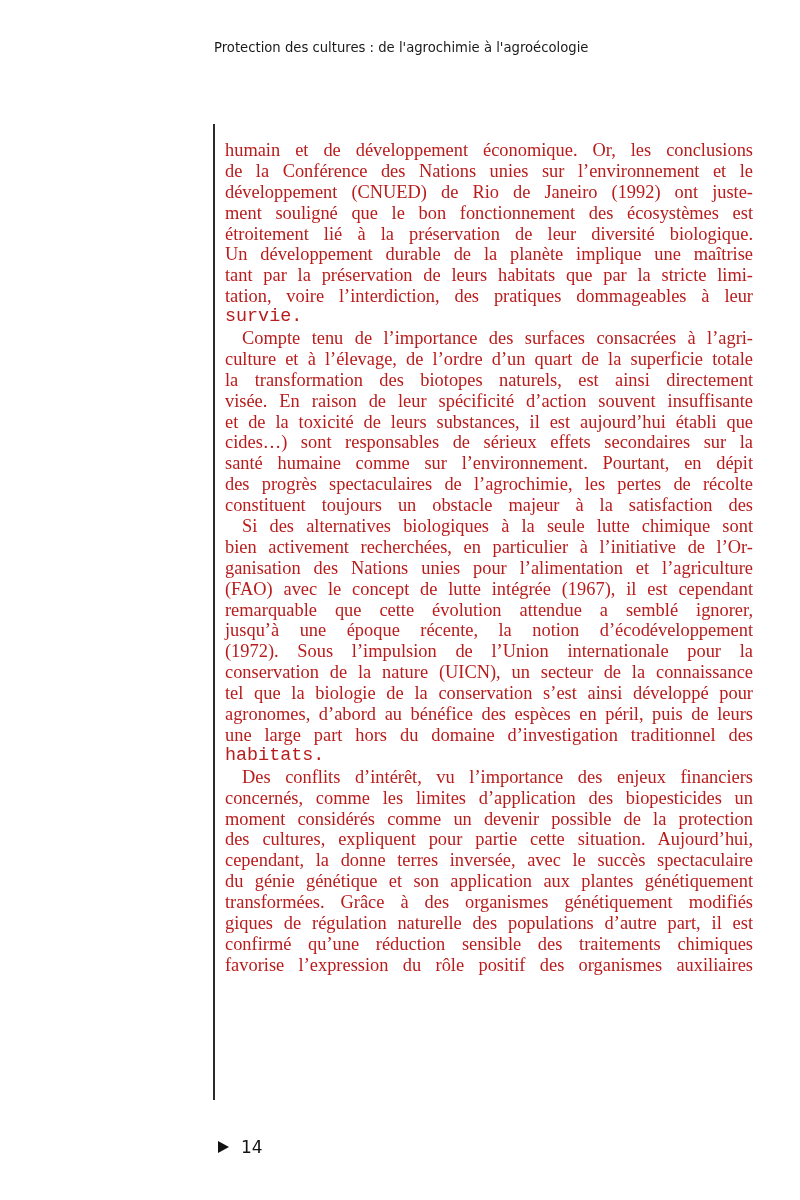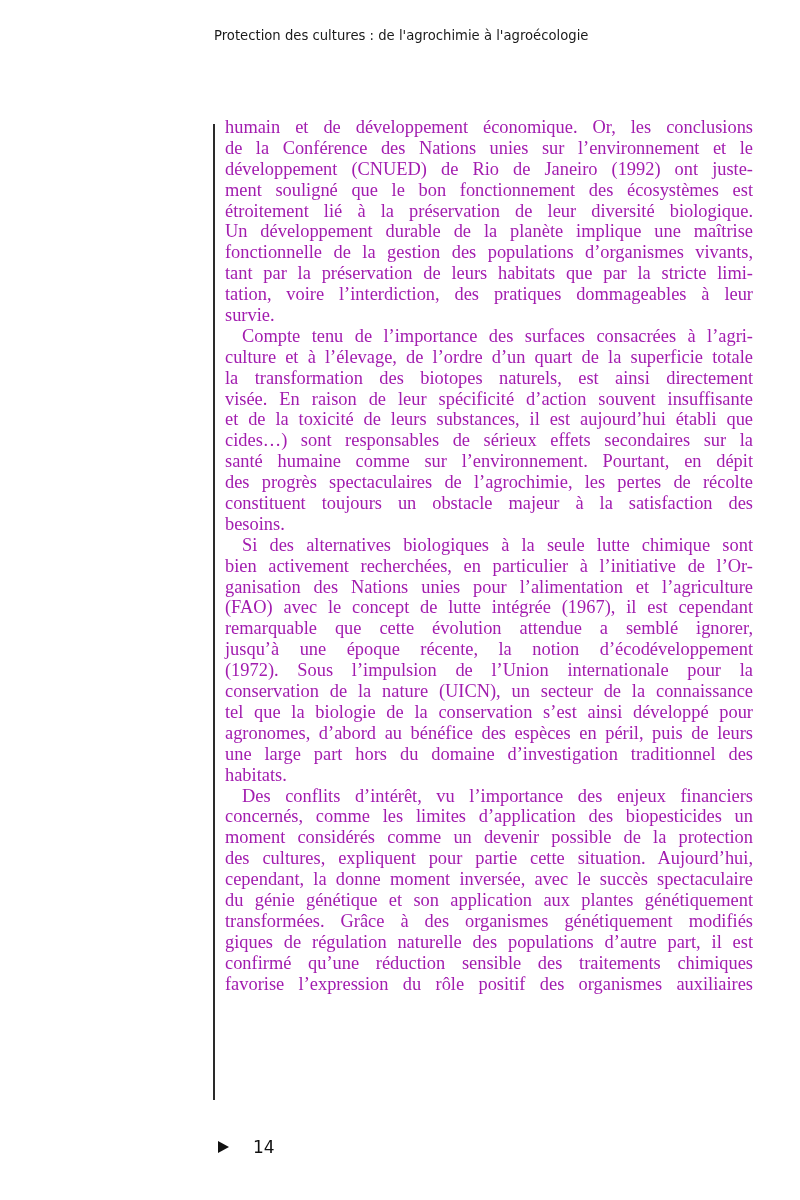--- a/index.html
+++ b/index.html
@@ -1,40 +1,40 @@
 <!DOCTYPE html>
 <html><head>
   <meta charset="utf-8">
   <style>
     html, body { margin: 0; padding: 0; background: #ffffff; }
     body { width: 800px; height: 1200px; position: relative; overflow: hidden; }
     .running-header {
-      position: absolute; left: 214px; top: 28px;
+      position: absolute; left: 214px; top: 40px;
       font-family: "DejaVu Sans", sans-serif; font-size: 13.2px; color: #1a1a1a;
       letter-spacing: 0px; white-space: nowrap;
     }
     .rule {
       position: absolute; left: 213px; top: 124px; width: 1.5px; height: 976px;
       background: #2a2a2a;
     }
     .body-text {
-      position: absolute; left: 225px; top: 117px; width: 528px;
+      position: absolute; left: 225px; top: 140px; width: 528px;
       font-family: "Liberation Serif", "DejaVu Serif", serif;
-      font-size: 18.4px; line-height: 20.9px; color: #a21caf;
+      font-size: 18.4px; line-height: 20.9px; color: #b91c1c;
     }
     .line {
       display: block; text-align: justify; text-align-last: justify;
       white-space: nowrap; height: 20.9px; overflow: visible;
     }
-    .line.last { text-align-last: left; }
+    .line.last { text-align-last: left; font-family: Liberation Mono, monospace; }
     .line.indent { padding-left: 17px; }
     .folio {
       position: absolute; left: 218px; top: 1137px;
       font-family: "DejaVu Sans", sans-serif; font-size: 17px; color: #111;
-      display: flex; align-items: center; gap: 24px;
+      display: flex; align-items: center; gap: 12px;
     }
     .folio .arrow {
       width: 0; height: 0;
       border-top: 6.5px solid transparent; border-bottom: 6.5px solid transparent;
       border-left: 11px solid #111;
     }
   </style>
 </head>
 <body>
 
@@ -43,57 +43,55 @@
 <div class="rule"></div>
 
 <div class="body-text" id="body-text">
     <div>
       <span class="line">humain et de développement économique. Or, les conclusions</span>
       <span class="line">de la Conférence des Nations unies sur l’environnement et le</span>
       <span class="line">développement (CNUED) de Rio de Janeiro (1992) ont juste-</span>
       <span class="line">ment souligné que le bon fonctionnement des écosystèmes est</span>
       <span class="line">étroitement lié à la préservation de leur diversité biologique.</span>
       <span class="line">Un développement durable de la planète implique une maîtrise</span>
-      <span class="line">fonctionnelle de la gestion des populations d’organismes vivants,</span>
       <span class="line">tant par la préservation de leurs habitats que par la stricte limi-</span>
       <span class="line">tation, voire l’interdiction, des pratiques dommageables à leur</span>
       <span class="line last">survie.</span>
     </div>
     <div>
       <span class="line indent">Compte tenu de l’importance des surfaces consacrées à l’agri-</span>
       <span class="line">culture et à l’élevage, de l’ordre d’un quart de la superficie totale</span>
       <span class="line">la transformation des biotopes naturels, est ainsi directement</span>
       <span class="line">visée. En raison de leur spécificité d’action souvent insuffisante</span>
       <span class="line">et de la toxicité de leurs substances, il est aujourd’hui établi que</span>
       <span class="line">cides…) sont responsables de sérieux effets secondaires sur la</span>
       <span class="line">santé humaine comme sur l’environnement. Pourtant, en dépit</span>
       <span class="line">des progrès spectaculaires de l’agrochimie, les pertes de récolte</span>
       <span class="line">constituent toujours un obstacle majeur à la satisfaction des</span>
-      <span class="line last">besoins.</span>
     </div>
     <div>
       <span class="line indent">Si des alternatives biologiques à la seule lutte chimique sont</span>
       <span class="line">bien activement recherchées, en particulier à l’initiative de l’Or-</span>
       <span class="line">ganisation des Nations unies pour l’alimentation et l’agriculture</span>
       <span class="line">(FAO) avec le concept de lutte intégrée (1967), il est cependant</span>
       <span class="line">remarquable que cette évolution attendue a semblé ignorer,</span>
       <span class="line">jusqu’à une époque récente, la notion d’écodéveloppement</span>
       <span class="line">(1972). Sous l’impulsion de l’Union internationale pour la</span>
       <span class="line">conservation de la nature (UICN), un secteur de la connaissance</span>
       <span class="line">tel que la biologie de la conservation s’est ainsi développé pour</span>
       <span class="line">agronomes, d’abord au bénéfice des espèces en péril, puis de leurs</span>
       <span class="line">une large part hors du domaine d’investigation traditionnel des</span>
       <span class="line last">habitats.</span>
     </div>
     <div>
       <span class="line indent">Des conflits d’intérêt, vu l’importance des enjeux financiers</span>
       <span class="line">concernés, comme les limites d’application des biopesticides un</span>
       <span class="line">moment considérés comme un devenir possible de la protection</span>
       <span class="line">des cultures, expliquent pour partie cette situation. Aujourd’hui,</span>
-      <span class="line">cependant, la donne moment inversée, avec le succès spectaculaire</span>
+      <span class="line">cependant, la donne terres inversée, avec le succès spectaculaire</span>
       <span class="line">du génie génétique et son application aux plantes génétiquement</span>
       <span class="line">transformées. Grâce à des organismes génétiquement modifiés</span>
       <span class="line">giques de régulation naturelle des populations d’autre part, il est</span>
       <span class="line">confirmé qu’une réduction sensible des traitements chimiques</span>
       <span class="line">favorise l’expression du rôle positif des organismes auxiliaires</span>
     </div>
   </div>
 
 <div class="folio">
   <span class="arrow"></span>

